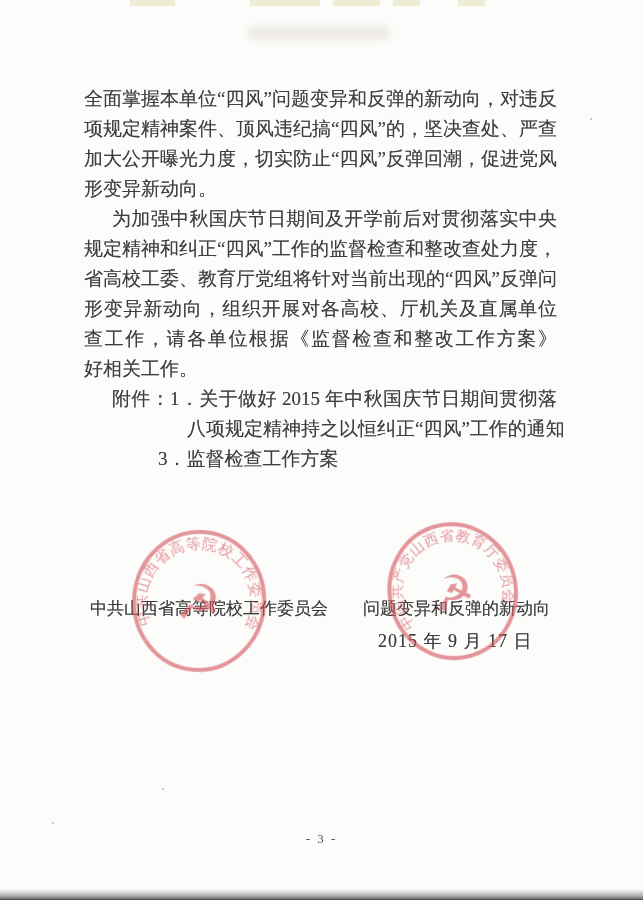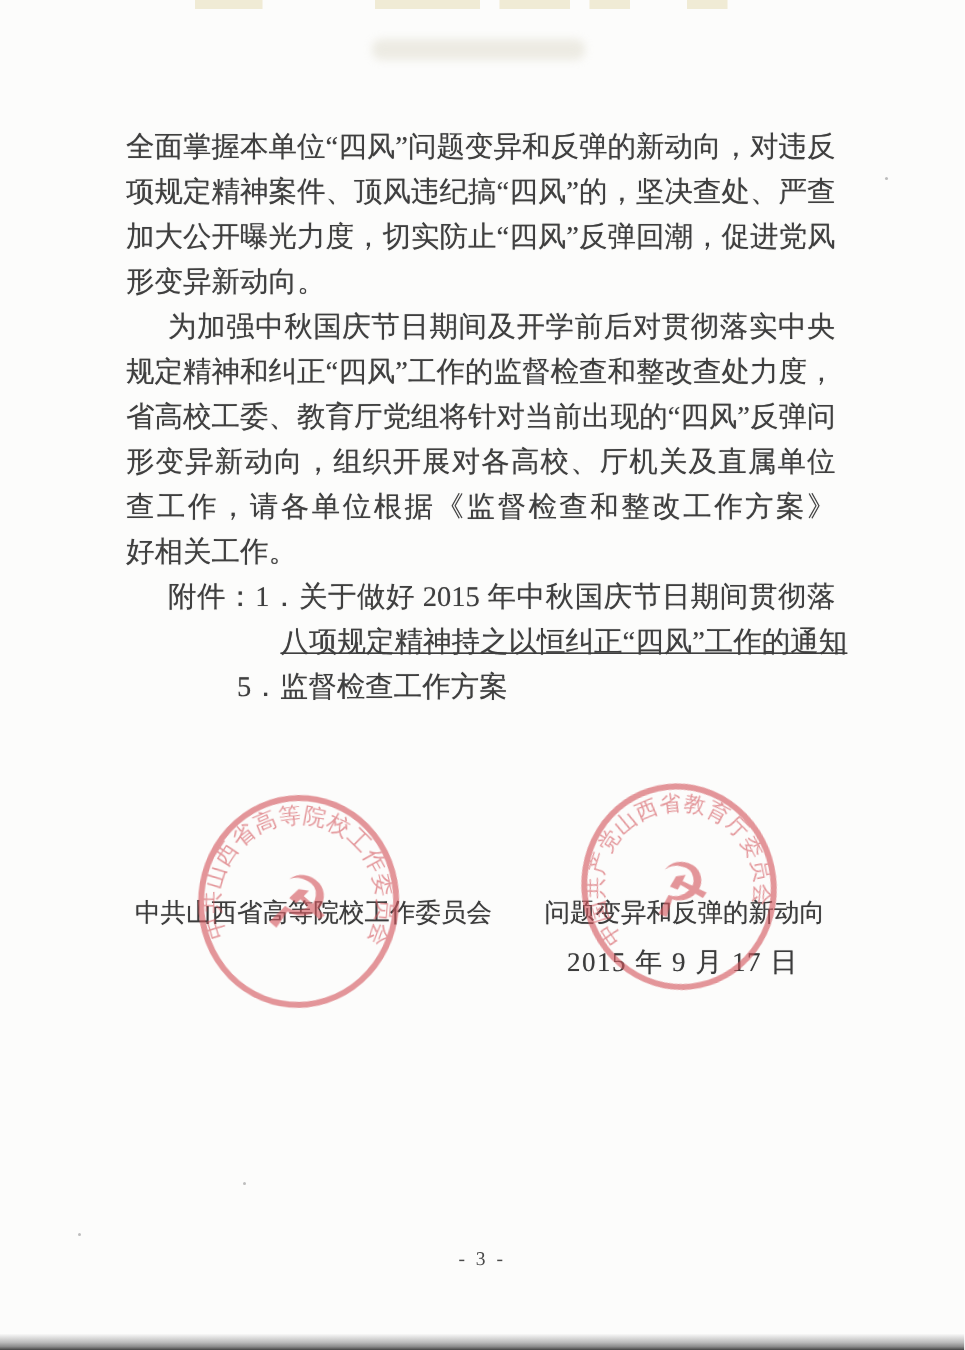--- a/index.html
+++ b/index.html
@@ -23,21 +23,21 @@
   }
   
   .body-text{
     position:absolute;left:84px;top:84px;width:473px;
     font-size:19px;line-height:30px;color:#3f3f3f;
     text-shadow:0 0 .5px rgba(63,63,63,.55);
   }
   .line{width:473px;box-sizing:border-box;white-space:nowrap;}
   .just{text-align:justify;text-align-last:justify;white-space:normal;overflow:hidden;height:30px;}
   .indent1{padding-left:28px;}
-  .indent2{padding-left:103px;text-decoration:underline;}
+  .indent2{padding-left:103px;}
   .indent3{padding-left:74px;}
   
   .sig{
     position:absolute;color:#3c3c3c;font-size:17px;line-height:1.3;
     text-shadow:0 0 .5px rgba(60,60,60,.55);white-space:nowrap;z-index:2;
   }
   .sig-left{left:90px;top:598px;}
   .sig-right{left:363px;top:598px;}
   .sig-date{left:378px;top:630px;font-size:18px;letter-spacing:1px;text-align:center;}
   
@@ -78,21 +78,21 @@
     <div class="line just">加大公开曝光力度，切实防止“四风”反弹回潮，促进党风政风教</div>
     <div class="line">形变异新动向。</div>
     <div class="line just indent1">为加强中秋国庆节日期间及开学前后对贯彻落实中央八项</div>
     <div class="line just">规定精神和纠正“四风”工作的监督检查和整改查处力度，近期，</div>
     <div class="line just">省高校工委、教育厅党组将针对当前出现的“四风”反弹问题及隐</div>
     <div class="line just">形变异新动向，组织开展对各高校、厅机关及直属单位的监督检</div>
     <div class="line just">查工作，请各单位根据《监督检查和整改工作方案》（附件 2）做</div>
     <div class="line">好相关工作。</div>
     <div class="line just indent1">附件：1．关于做好 2015 年中秋国庆节日期间贯彻落实中央</div>
     <div class="line indent2">八项规定精神持之以恒纠正“四风”工作的通知</div>
-    <div class="line indent3">5．监督检查工作方案</div>
+    <div class="line indent3">3．监督检查工作方案</div>
   </div>
 
   <div class="sig sig-left">中共山西省高等院校工作委员会</div>
   <div class="sig sig-right">问题变异和反弹的新动向</div>
   <div class="sig sig-date">2015 年 9 月 17 日</div>
 
   <svg class="seal seal-left" viewBox="0 0 145 150">
     <defs>
         <path id="arc-left" d="M 26,101 A 53,53 0 1 1 118,101" fill="none"></path>
       </defs>

